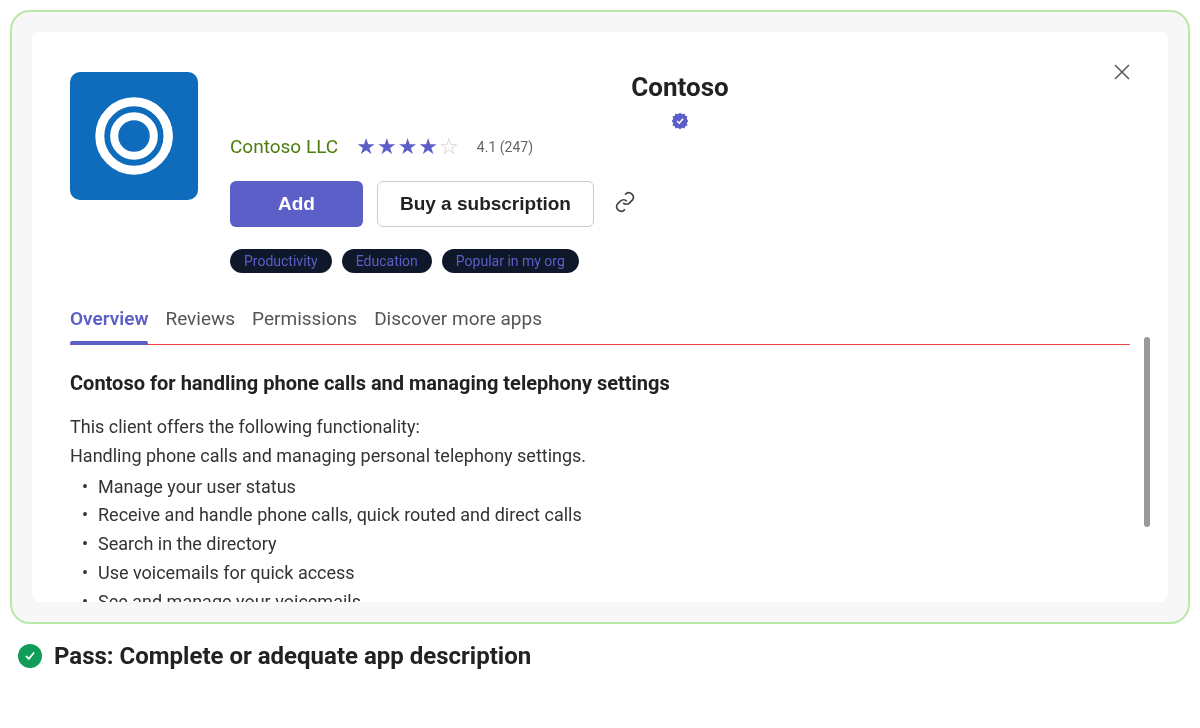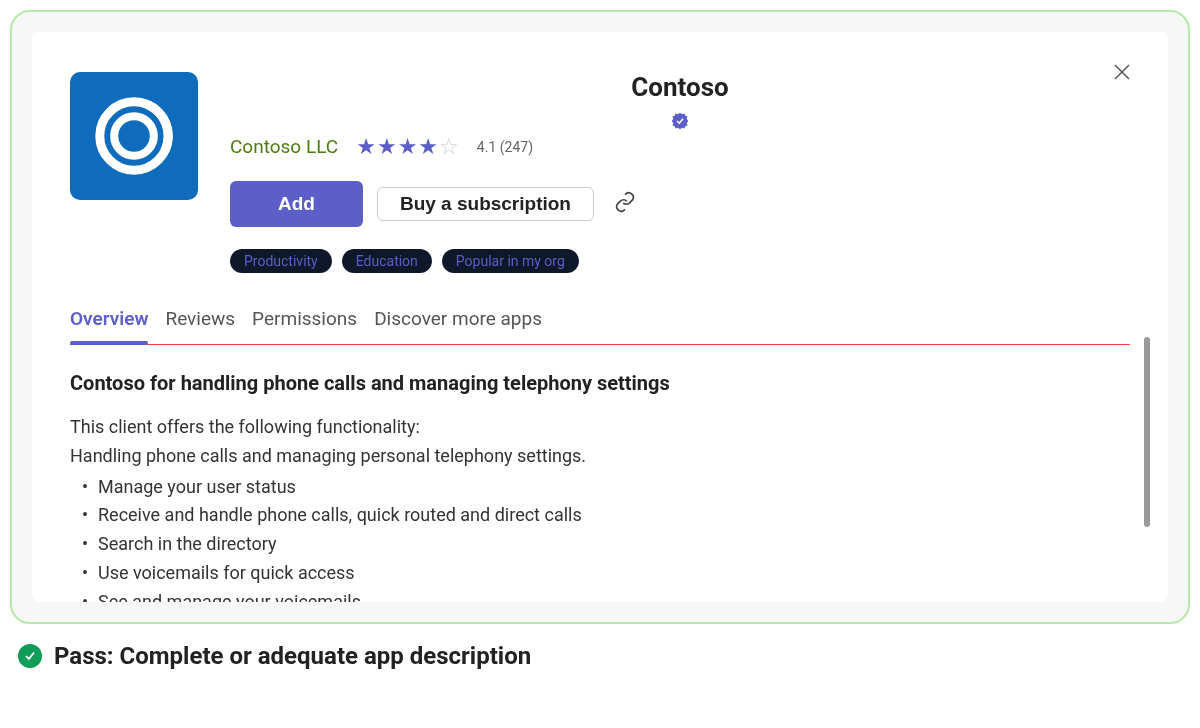--- a/index.html
+++ b/index.html
@@ -62,21 +62,21 @@
   font-size: 19px;
   font-weight: 600;
   cursor: pointer;
 }
 .btn-secondary {
   background: #fff;
   color: #222;
   border: 1px solid #ccc;
   border-radius: 6px;
   padding: 0 22px;
-  height: 34px;
+  height: 46px;
   font-size: 19px;
   font-weight: 600;
   cursor: pointer;
 }
 .link-icon { color: #444; cursor: pointer; margin-left: 6px; }
 .tags-row { display: flex; gap: 10px; margin-top: 22px; }
 .tag {
   background: #0f172a;
   color: #5b5fc7;
   border-radius: 14px;

